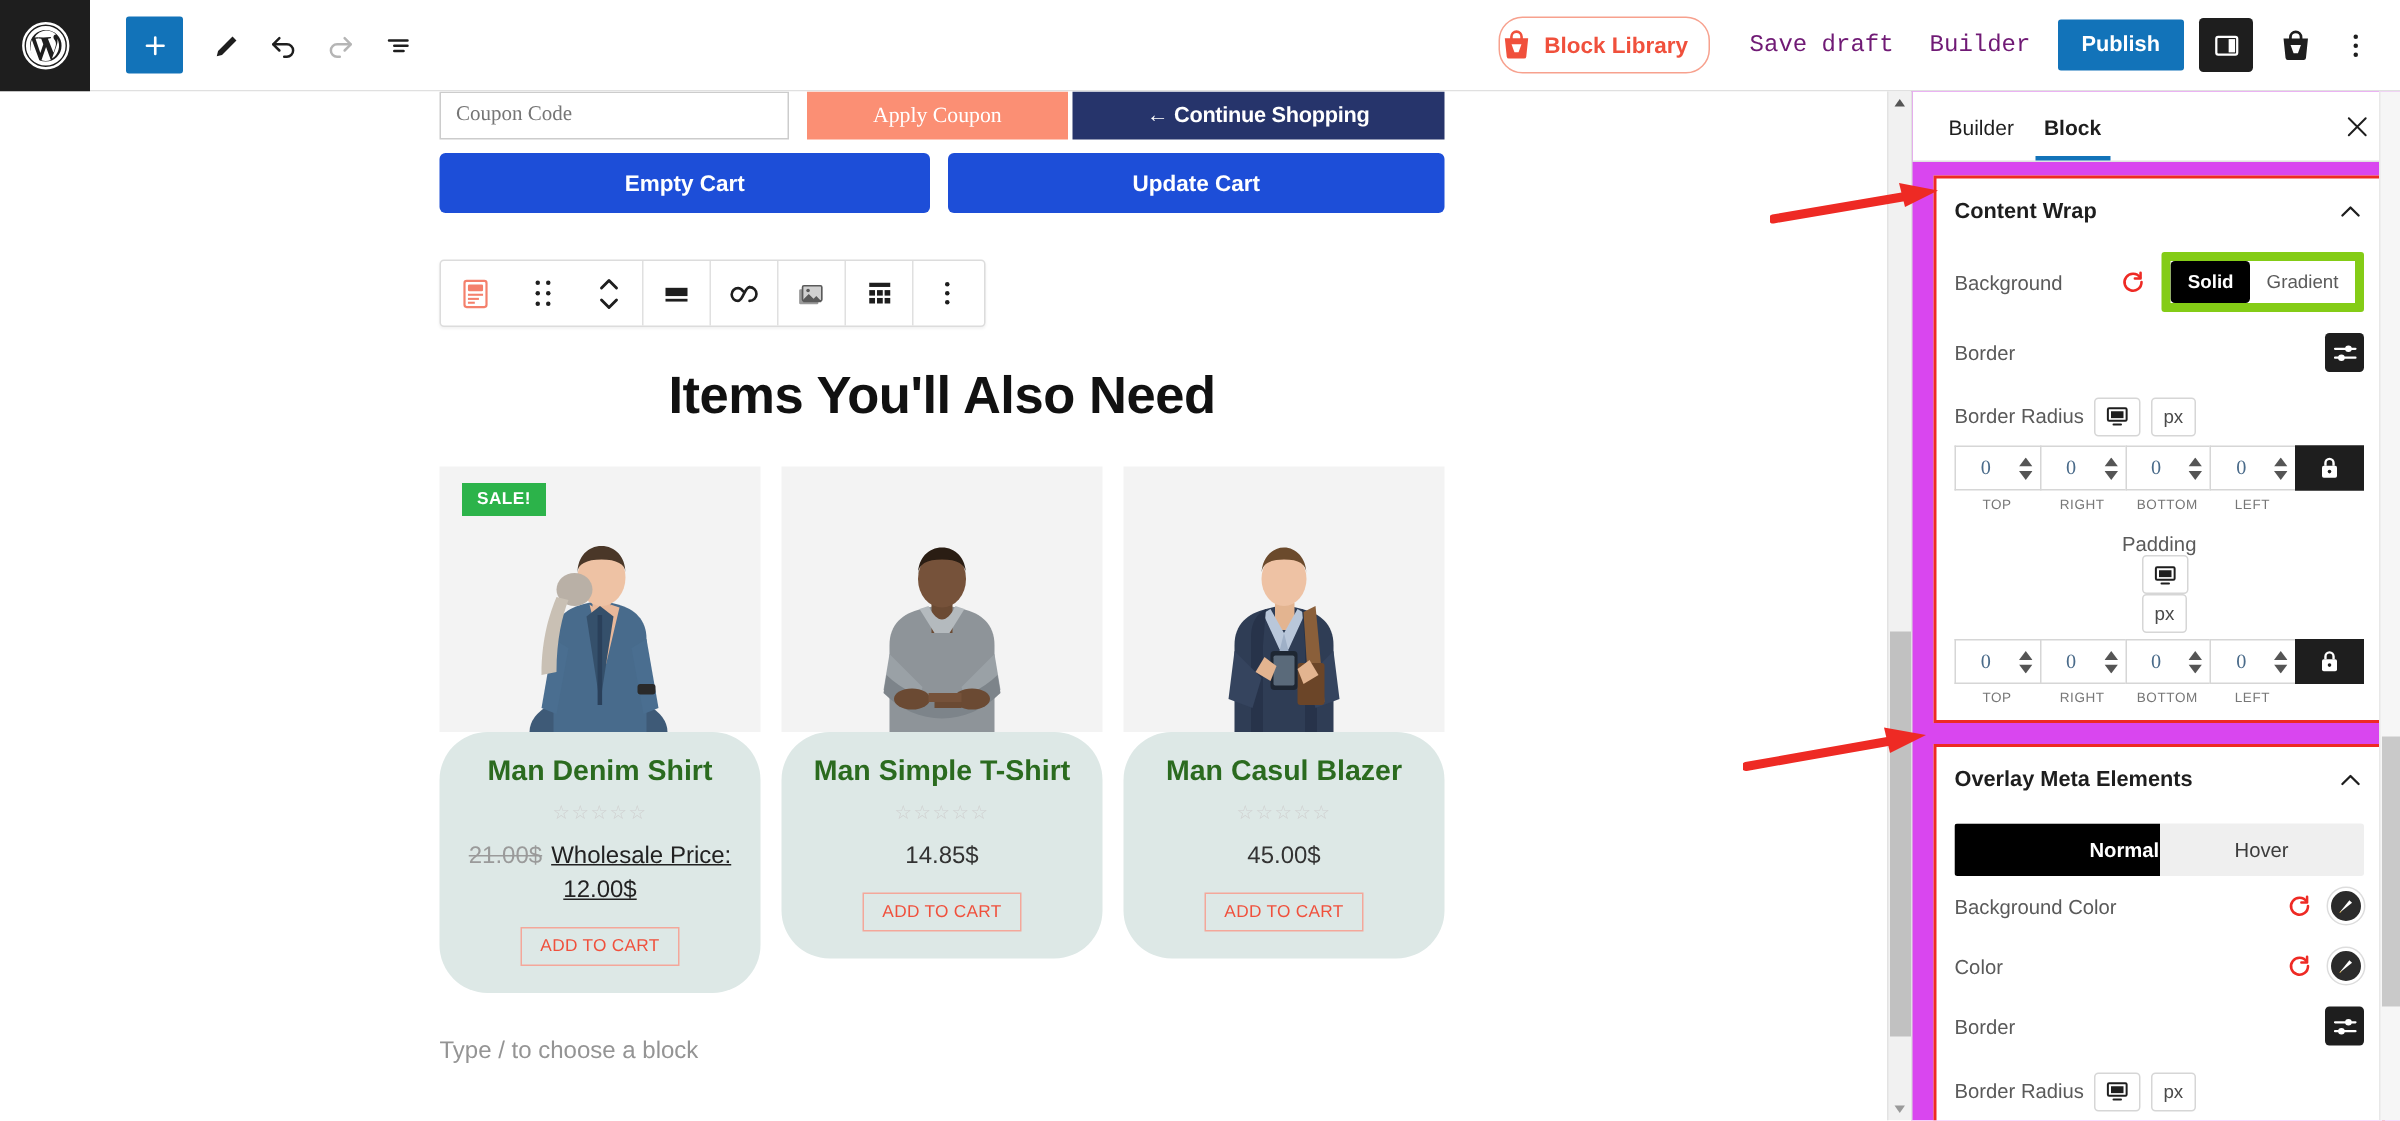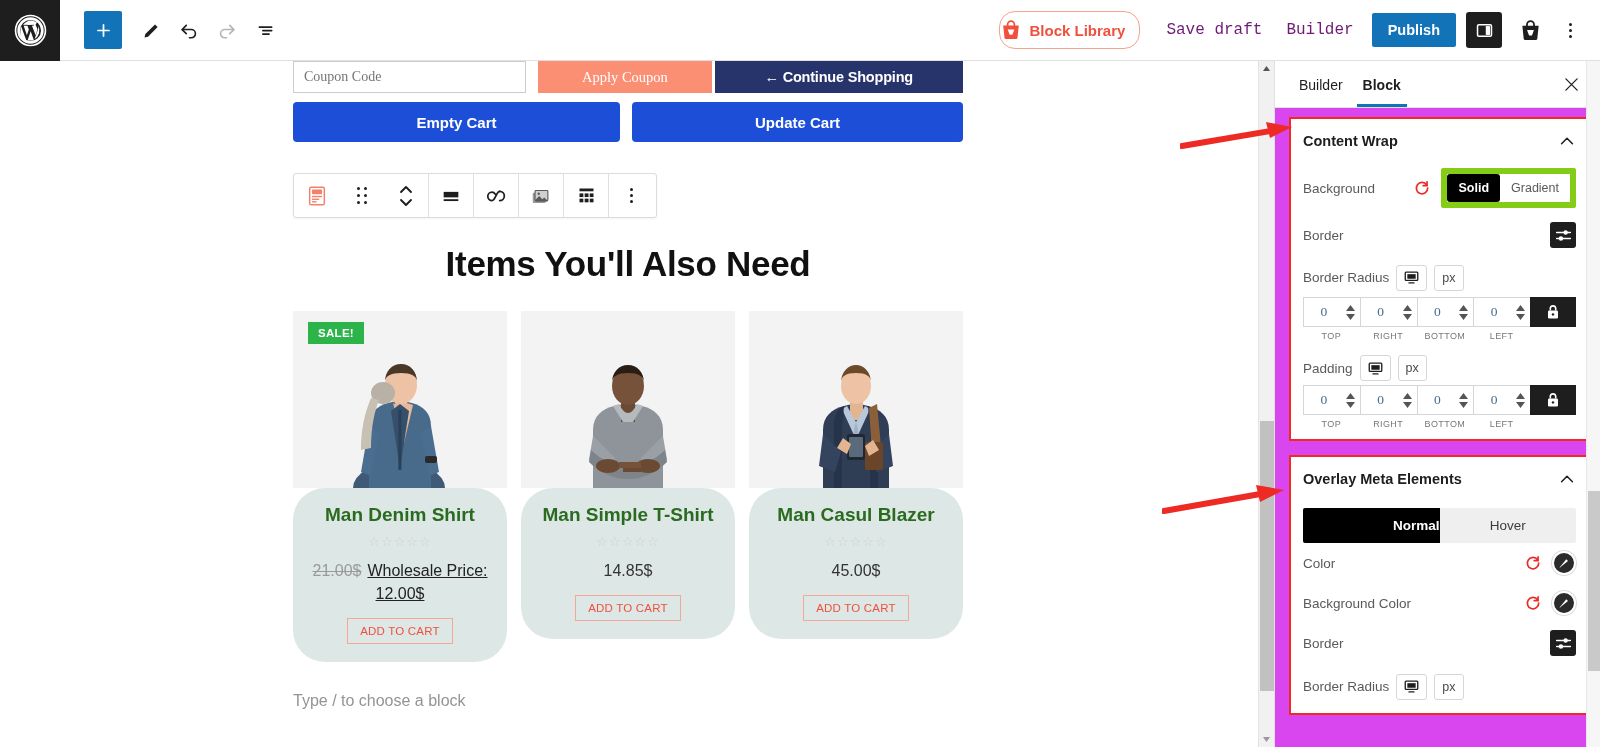--- a/index.html
+++ b/index.html
@@ -658,21 +658,21 @@
         </div>
       </div>
       <div class="spin-labels">
         <span>TOP</span>
         <span>RIGHT</span>
         <span>BOTTOM</span>
         <span>LEFT</span>
         <span class="pad"></span>
       </div>
 
-      <div class="row" style="padding-bottom:2px;padding-top:14px;">
+      <div class="row" style="padding-bottom:2px;padding-top:14px;flex-direction:column;">
         <span class="label">Padding</span>
         <div class="mini-btn">
           <svg width="15" height="15" viewBox="0 0 18 18">
             <rect x="1.5" y="2.5" width="15" height="10" rx="1" fill="none" stroke="#1e1e1e" stroke-width="1.6"></rect>
             <rect x="4" y="5" width="10" height="5.5" fill="#1e1e1e"></rect>
             <path d="M6 15.5h6" stroke="#1e1e1e" stroke-width="1.6" stroke-linecap="round"></path>
           </svg>
         </div>
         <div class="mini-btn">px</div>
       </div>
@@ -746,36 +746,36 @@
           <path d="M4 13l6-6 6 6" fill="none" stroke="#1e1e1e" stroke-width="1.7" stroke-linecap="round" stroke-linejoin="round"></path>
         </svg>
       </div>
 
       <div class="seg2">
         <div class="opt active">Normal</div>
         <div class="opt">Hover</div>
       </div>
 
       <div class="row">
-        <span class="label">Color</span>
+        <span class="label">Background Color</span>
         <span class="sp"></span>
         <svg class="reset-icon" viewBox="0 0 20 20">
           <path d="M15.2 6.6A6.3 6.3 0 1 0 16.3 10" fill="none" stroke="#ee2a24" stroke-width="1.9" stroke-linecap="round"></path>
           <path d="M15.6 3.2v4.2h-4.2" fill="none" stroke="#ee2a24" stroke-width="1.9" stroke-linecap="round" stroke-linejoin="round"></path>
         </svg>
         <div class="circle-dark">
           <svg width="14" height="14" viewBox="0 0 16 16">
             <path d="M3.4 12.6l7.2-9 2 2-9 7.2z" fill="#fff"></path>
             <path d="M2.6 13.4l1.6-.6.4-1.4z" fill="#f0c040"></path>
           </svg>
         </div>
       </div>
 
       <div class="row">
-        <span class="label">Background Color</span>
+        <span class="label">Color</span>
         <span class="sp"></span>
         <svg class="reset-icon" viewBox="0 0 20 20">
           <path d="M15.2 6.6A6.3 6.3 0 1 0 16.3 10" fill="none" stroke="#ee2a24" stroke-width="1.9" stroke-linecap="round"></path>
           <path d="M15.6 3.2v4.2h-4.2" fill="none" stroke="#ee2a24" stroke-width="1.9" stroke-linecap="round" stroke-linejoin="round"></path>
         </svg>
         <div class="circle-dark">
           <svg width="14" height="14" viewBox="0 0 16 16">
             <path d="M3.4 12.6l7.2-9 2 2-9 7.2z" fill="#fff"></path>
             <path d="M2.6 13.4l1.6-.6.4-1.4z" fill="#f0c040"></path>
           </svg>

